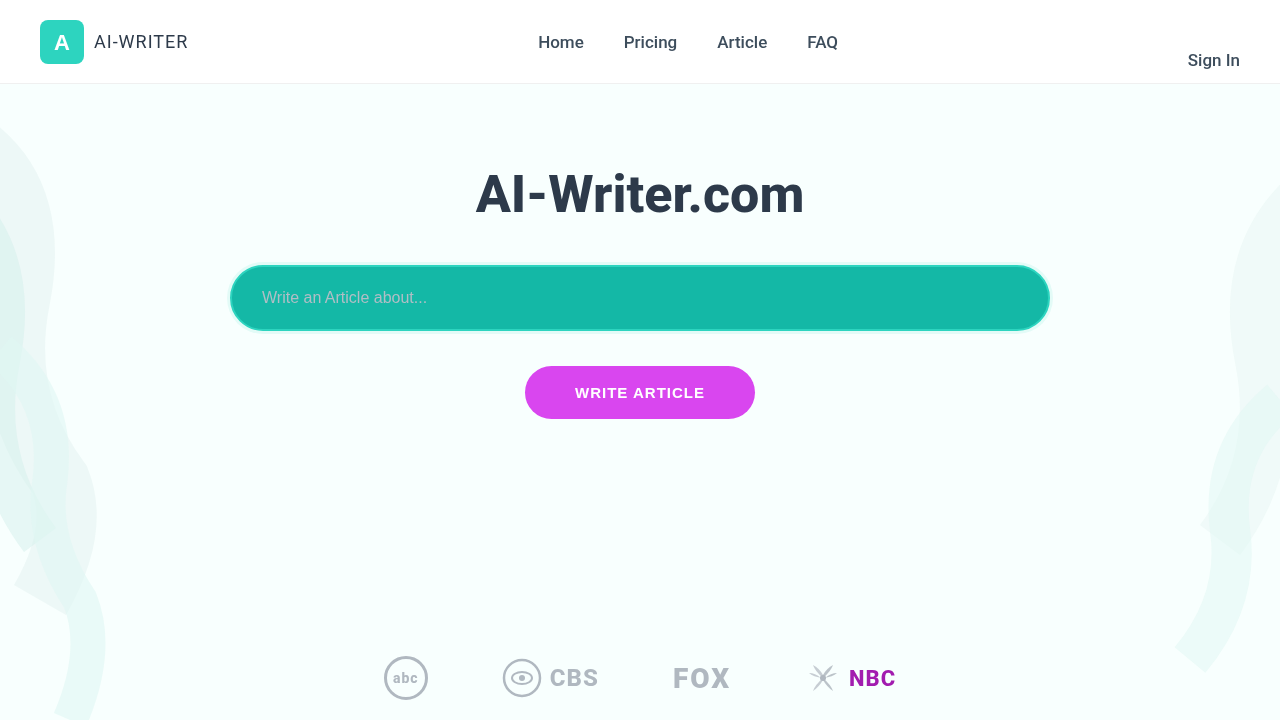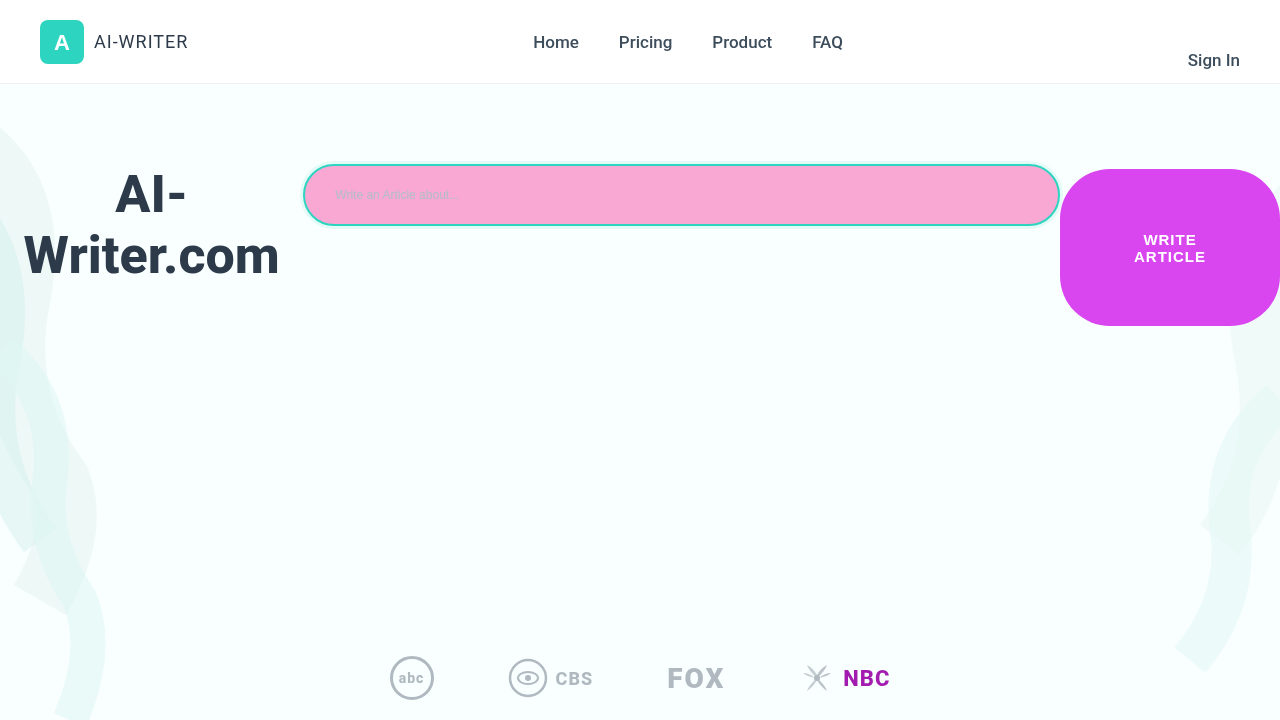--- a/index.html
+++ b/index.html
@@ -100,21 +100,22 @@
       border-radius: 8px;
       cursor: pointer;
       white-space: nowrap;
     }
 
     
     .hero {
       position: relative;
       z-index: 5;
       display: flex;
-      flex-direction: row;
+      flex-direction: column;
+      align-items: center;
       justify-content: center;
       padding-top: 80px;
     }
 
     .hero-title {
       font-size: 52px;
       font-weight: 800;
       color: #2d3a4a;
       text-align: center;
       margin-bottom: 40px;
@@ -122,26 +123,26 @@
 
     .search-container {
       width: 820px;
       position: relative;
       margin-bottom: 30px;
     }
 
     .search-input {
       width: 100%;
       padding: 22px 30px;
-      font-size: 12px;
+      font-size: 16px;
       color: #3d4d5c;
       border: 2.5px solid #2dd4bf;
       border-radius: 50px;
       outline: none;
-      background: #f9a8d4;
+      background: #14b8a6;
       box-shadow: 0 0 0 3px rgba(45, 212, 191, 0.1);
     }
 
     .search-input::placeholder {
       color: #b0bec5;
     }
 
     .write-article-btn {
       background: #d946ef;
       color: #fff;
@@ -210,21 +211,21 @@
     <svg class="logo-icon" viewBox="0 0 44 44" xmlns="http://www.w3.org/2000/svg">
       <rect width="44" height="44" rx="8" fill="#2dd4bf"></rect>
       <text x="22" y="30" text-anchor="middle" font-size="22" font-weight="900" fill="white" font-family="Arial, sans-serif">A</text>
     </svg>
     <span class="logo-text">AI-WRITER</span>
   </div>
 
   <div class="nav-links">
     <a class="nav-link">Home</a>
     <a class="nav-link">Pricing</a>
-    <a class="nav-link">Product</a>
+    <a class="nav-link">Article</a>
     <a class="nav-link">FAQ</a>
   </div>
 
   <div class="nav-right">
     <a class="sign-in-link">Sign In</a>
   </div>
 </nav>
 
 <section class="hero">
   <h1 class="hero-title">AI-Writer.com</h1>
@@ -241,21 +242,21 @@
   <div class="logo-item">
     <div class="abc-circle">abc</div>
   </div>
 
   <div class="logo-item">
     <svg width="40" height="40" viewBox="0 0 40 40">
       <circle cx="20" cy="20" r="18" stroke="#b0b8c0" stroke-width="2.5" fill="none"></circle>
       <ellipse cx="20" cy="20" rx="10" ry="6" stroke="#b0b8c0" stroke-width="2" fill="none"></ellipse>
       <circle cx="20" cy="20" r="3" fill="#b0b8c0"></circle>
     </svg>
-    <span style="color:#b0b8c0; font-size:18px; font-weight:800; letter-spacing:1px;">CBS</span>
+    <span style="color:#b0b8c0; font-size:24px; font-weight:800; letter-spacing:1px;">CBS</span>
   </div>
 
   <div class="logo-item">
     <span style="color:#b0b8c0; font-size:28px; font-weight:900; letter-spacing:2px;">FOX</span>
   </div>
 
   <div class="logo-item">
     <svg width="36" height="30" viewBox="0 0 36 30">
 
       <path d="M18 15 Q10 8 8 2 Q14 5 18 12" fill="#b0b8c0" opacity="0.7"></path>

